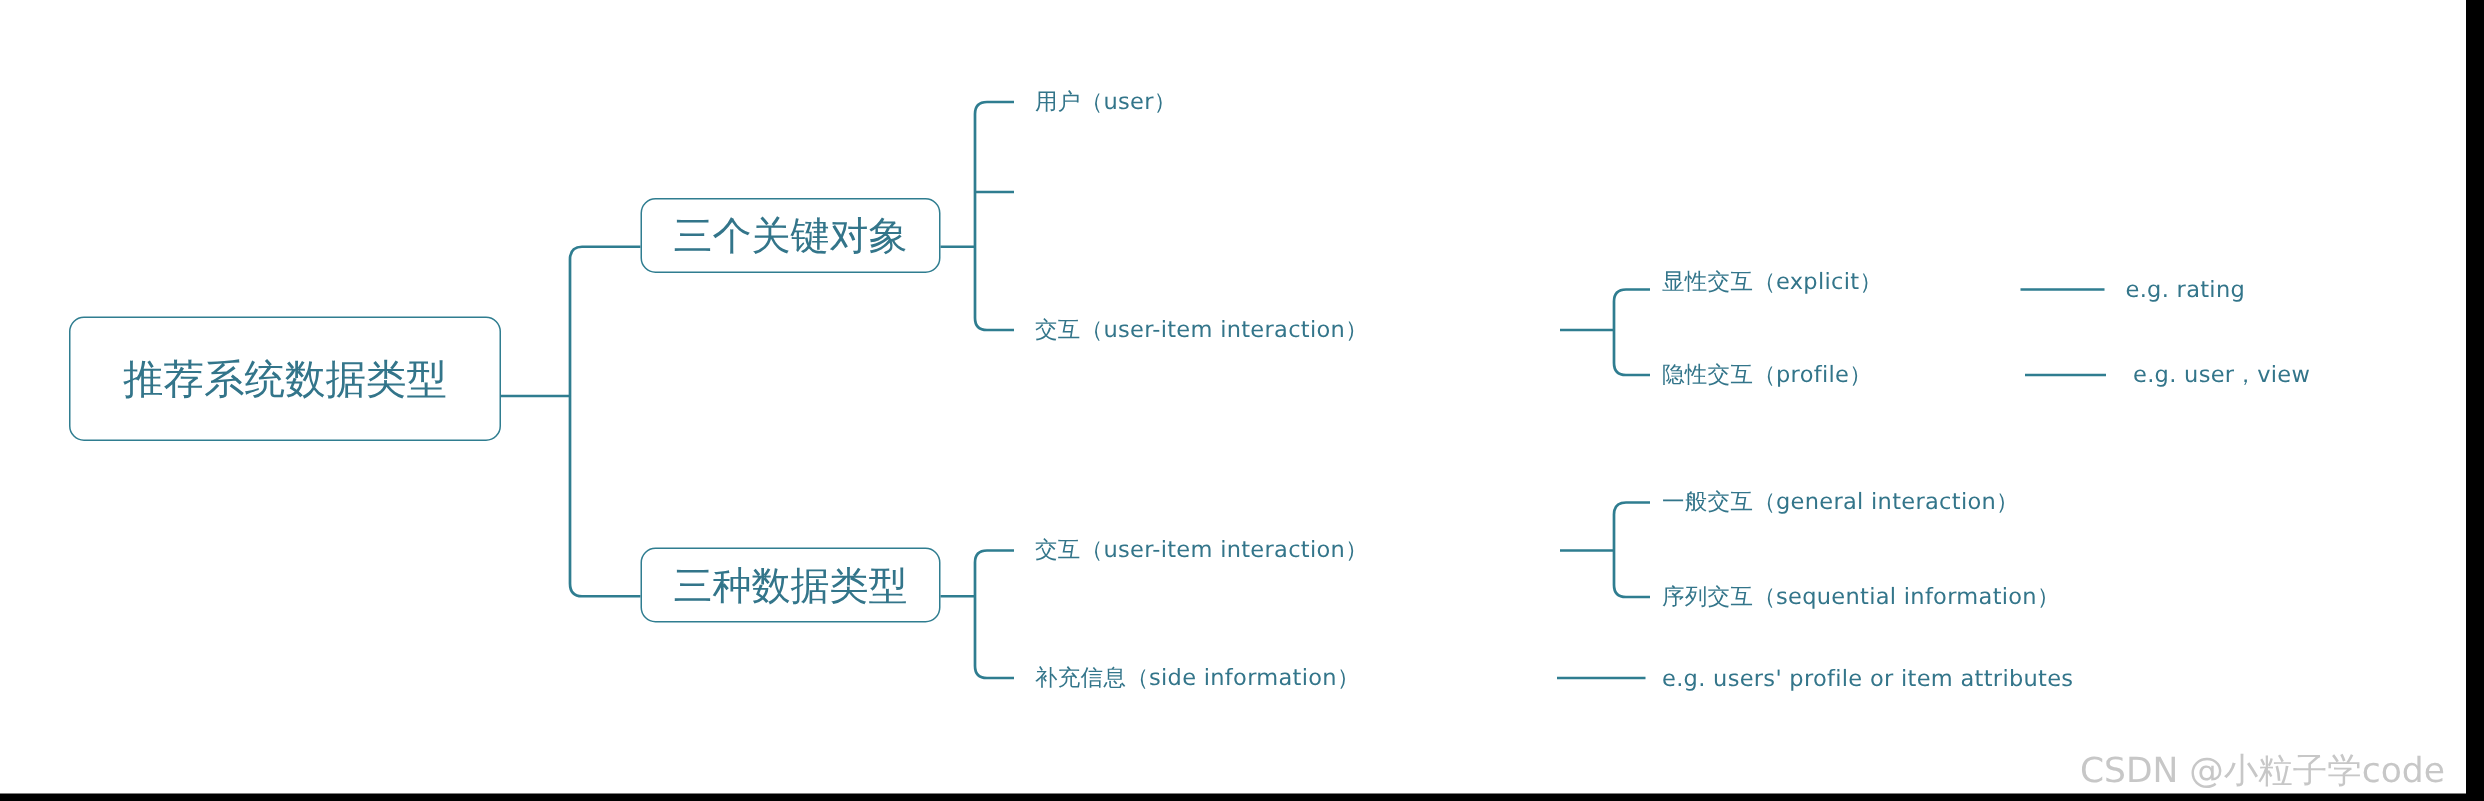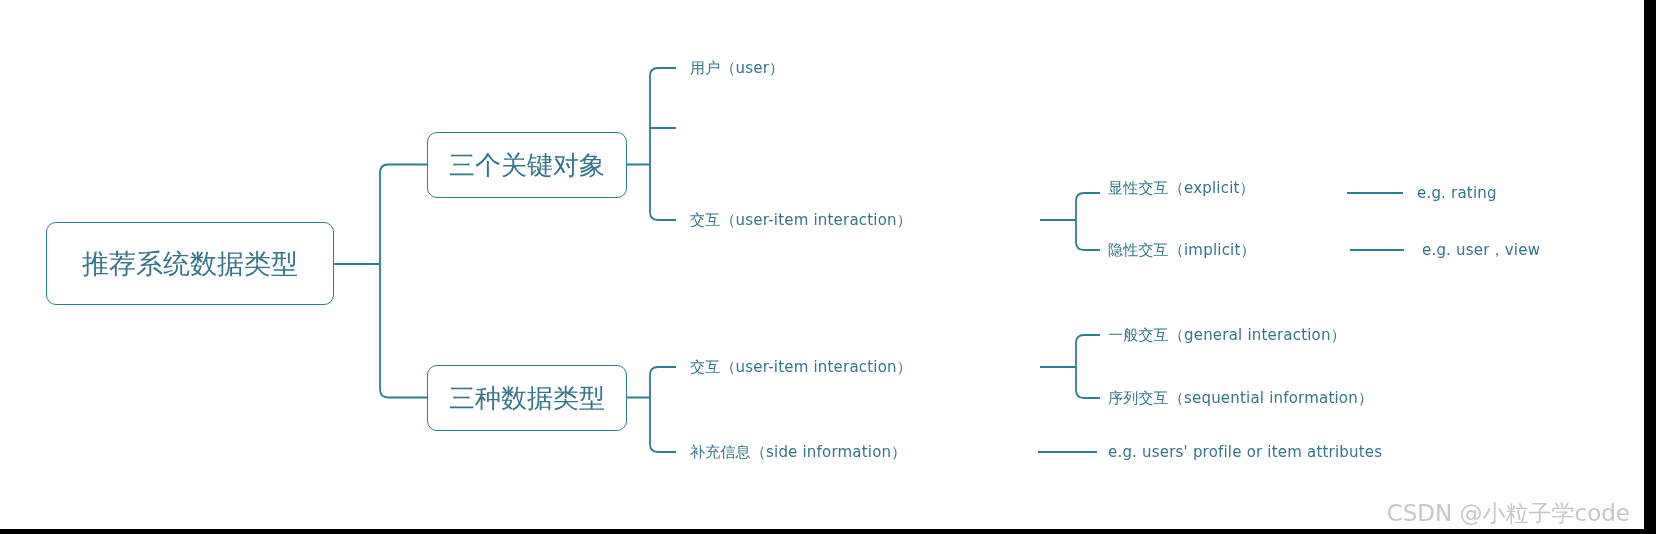--- a/index.html
+++ b/index.html
@@ -27,22 +27,22 @@
     box-sizing: border-box;
     border: 1.5px solid var(--accent, #2f7d90);
     border-radius: 10px;
     background: #ffffff;
     display: flex;
     align-items: center;
     justify-content: center;
     color: var(--text, #33758a);
     white-space: nowrap;
   }
-  .root-box   { left: 46px;  top: 222px; width: 288px; height: 83px; font-size: 27px; }
-  .branch-box { width: 200px; height: 66px; font-size: 26px; }
+  .root-box   { left: 46px;  top: 211px; width: 288px; height: 83px; font-size: 27px; }
+  .branch-box { width: 200px; height: 50px; font-size: 26px; }
   .branch-box.b1 { left: 427px; top: 132px; }
   .branch-box.b2 { left: 427px; top: 365px; }
   .leaf {
     position: absolute;
     transform: translateY(-50%);
     color: var(--text, #33758a);
     font-size: 15px;
     white-space: nowrap;
     letter-spacing: 0.2px;
   }
@@ -85,21 +85,21 @@
   <div class="topic-box branch-box b2">
     <span>三种数据类型</span>
   </div>
 
   <div class="leaf" style="left:690px; top:68px;">用户（user）</div>
   <div class="leaf" style="left:690px; top:220px;">交互（user-item interaction）</div>
 
   <div class="leaf" style="left:1108px; top:188px;">显性交互（explicit）</div>
   <div class="leaf" style="left:1417px; top:193px;">e.g. rating</div>
 
-  <div class="leaf" style="left:1108px; top:250px;">隐性交互（implicit）</div>
+  <div class="leaf" style="left:1108px; top:250px;">隐性交互（profile）</div>
   <div class="leaf" style="left:1422px; top:250px;">e.g. user，view</div>
 
   <div class="leaf" style="left:690px; top:367px;">交互（user-item interaction）</div>
   <div class="leaf" style="left:1108px; top:335px;">一般交互（general interaction）</div>
   <div class="leaf" style="left:1108px; top:398px;">序列交互（sequential information）</div>
 
   <div class="leaf" style="left:690px; top:452px;">补充信息（side information）</div>
   <div class="leaf" style="left:1108px; top:452px;">e.g. users' profile or item attributes</div>
 
   <div class="watermark">CSDN @小粒子学code</div>

